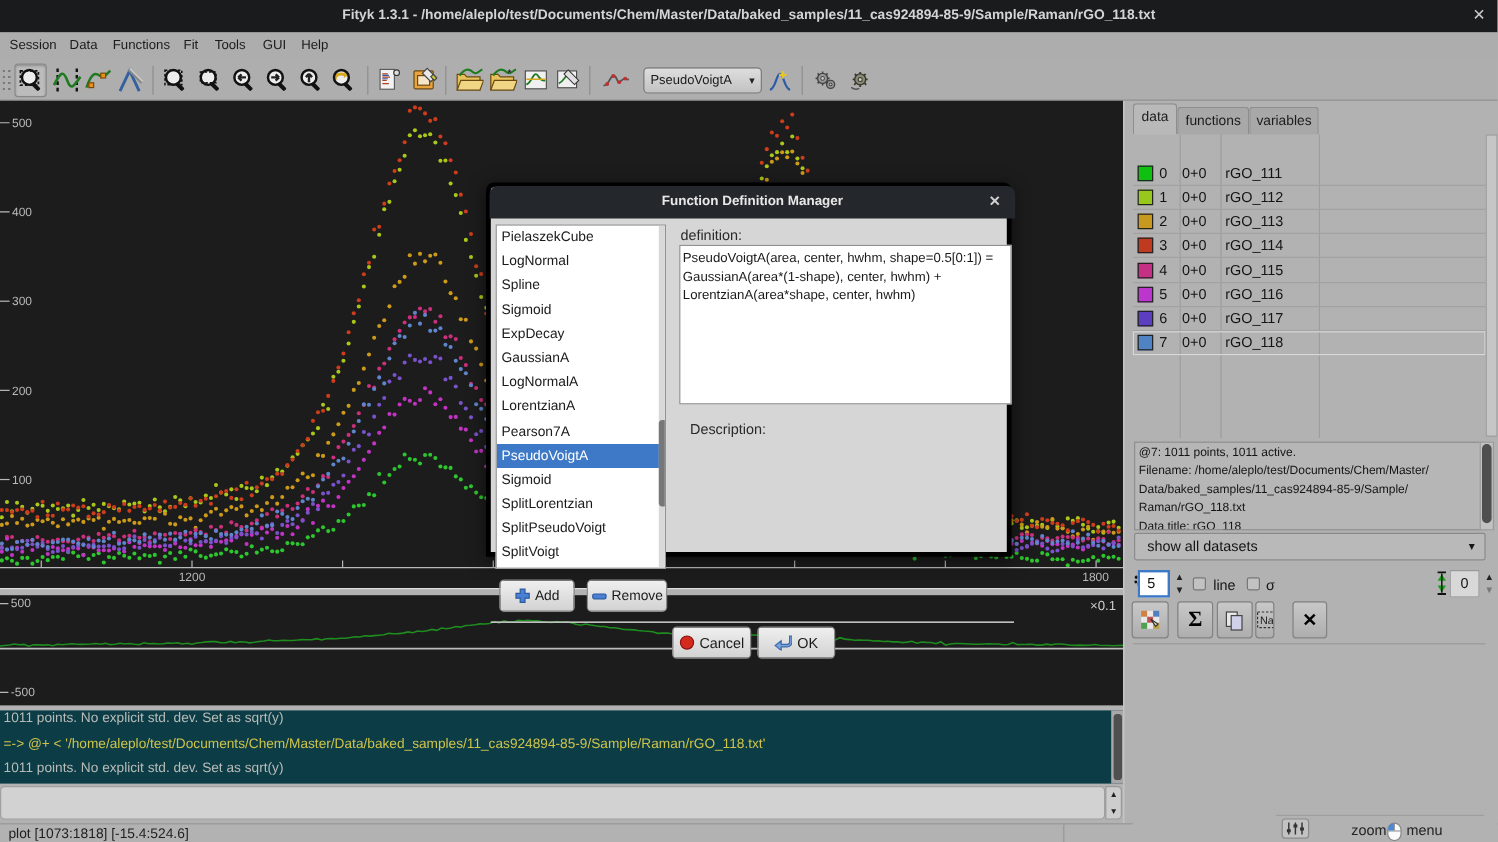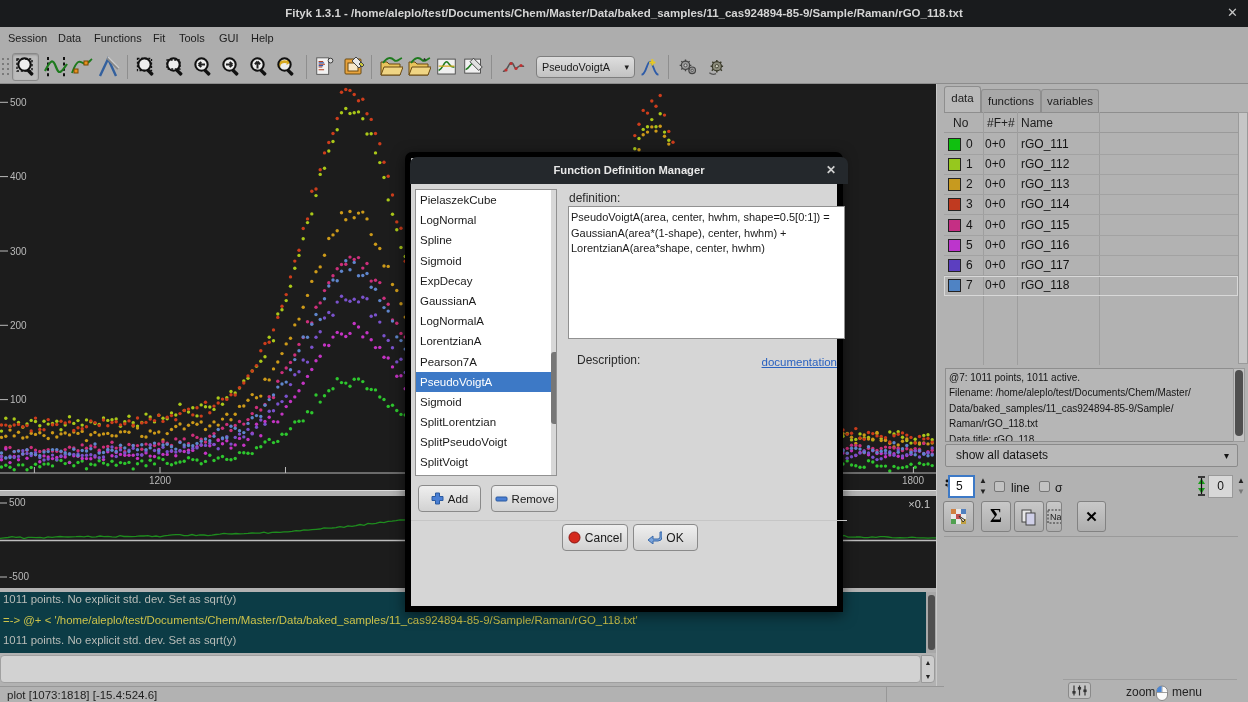--- a/index.html
+++ b/index.html
@@ -60,22 +60,22 @@
   padding:1px 3px;overflow:hidden}
 #infoscroll{position:absolute;left:289px;top:284px;width:12px;height:74px;background:#c2c2c2;border:1px solid #9a9a9a}
 #infothumb{position:absolute;left:291px;top:286px;width:8px;height:66px;background:#4f4f4f;border-radius:4px}
 #dscombo{position:absolute;left:1px;top:360px;width:293px;height:23px;background:#b9b9b9;
   border:1px solid #8a8a8a;border-radius:2px;font-size:12px;color:#141414;line-height:21px;padding-left:10px}
 #dscombo .ar{position:absolute;right:8px;top:0;font-size:10px}
 .ctl{position:absolute;font-size:12px;color:#141414}
 .cb{position:absolute;width:11px;height:11px;background:#c2c2c2;border:1px solid #777;border-radius:2px}
 .pbtn{position:absolute;top:417px;width:30px;height:31px;background:linear-gradient(#c8c8c8,#aeaeae);
   border:1px solid #828282;border-radius:3px;display:flex;align-items:center;justify-content:center}
-#dlg{left:405px;top:152px;width:438px;height:460px;background:#d6d6d6;
-  box-shadow:0 3px 14px rgba(0,0,0,.55);border:6px solid #000000;border-radius:7px 7px 0 0}
+#dlg{left:405px;top:152px;width:438px;height:312px;background:#d6d6d6;
+  box-shadow:0 3px 14px rgba(0,0,0,.55);border:4px solid #000000;border-radius:7px 7px 0 0}
 #dtitle{position:absolute;left:-1px;top:-1px;width:438px;height:27px;background:#24282c;
   border-radius:7px 7px 0 0;color:#e8e8e8;font-weight:bold;font-size:11.2px;
   text-align:center;line-height:26px}
 #dtitle .x{position:absolute;right:12px;top:0;font-weight:bold;font-size:12px;color:#d0d0d0}
 #dlist{position:absolute;left:4px;top:31px;width:142px;height:287px;background:#fff;
   border:1px solid #919191;overflow:hidden;font-size:11.5px;color:#1a1a1a}
 .li{height:20.2px;line-height:20.2px;padding-left:4px}
 .li.sel{background:#3d79c6;color:#fff}
 #dlscroll{position:absolute;left:135px;top:0px;width:7px;height:287px;background:#d8d8d8}
 #dlthumb{position:absolute;left:0px;top:162px;width:7px;height:72px;background:#777;border-radius:3px}
@@ -2100,25 +2100,20 @@
 <div id="inspin" class="abs">▲<br>▼</div>
 <div id="vsash" class="abs"></div>
 <div id="status" class="abs">
     <span class="lt">plot [1073:1818] [-15.4:524.6]</span>
   </div>
 <div id="stdiv" class="abs"></div>
 <div id="panel" class="abs">
   <div class="tab act" style="left:0px;width:37px">data</div>
   <div class="tab" style="left:37px;width:60px">functions</div>
   <div class="tab" style="left:97px;width:58px">variables</div>
-  <div id="thead">
-      <span style="left:9px">No</span>
-      <span style="left:43px">#F+#</span>
-      <span style="left:77px">Name</span>
-    </div>
   <div class="cl" style="left:39px;height:253px"></div>
   <div class="cl" style="left:73px;height:253px"></div>
   <div class="cl" style="left:155px;height:253px"></div>
   <div class="trow" style="top:50.7px;">
       <span class="sw" style="background:#10c010"></span>
       <span class="tno">0</span>
       <span class="tff">0+0</span>
       <span class="tnm">rGO_111</span>
     </div>
     <div class="trow" style="top:70.9px;">
@@ -2251,21 +2246,20 @@
       <div class="li">SplitLorentzian</div>
       <div class="li">SplitPseudoVoigt</div>
       <div class="li">SplitVoigt</div>
       <div id="dlscroll">
         <div id="dlthumb"></div>
       </div>
     </div>
   <div class="dlabel" style="left:158px;top:33px">definition:</div>
   <div id="ddef">PseudoVoigtA(area, center, hwhm, shape=0.5[0:1]) =<br>GaussianA(area*(1-shape), center, hwhm) +<br>LorentzianA(area*shape, center, hwhm)</div>
   <div class="dlabel" style="left:166px;top:195px">Description:</div>
-  <div class="doclink">documentation</div>
   <div class="dbtn" style="left:7px;top:327px;width:63px;font-size:11.5px"><svg width="13" height="13">
         <path d="M4.5 1 h4 v3.5 H12 v4 H8.5 V12 h-4 V8.5 H1 v-4 h3.5 z" fill="#4a7fd4" stroke="#2a5aa0"></path>
       </svg>Add</div>
   <div class="dbtn" style="left:80px;top:327px;width:67px;font-size:11.5px"><svg width="13" height="6">
         <rect x="1" y="1" width="11" height="4" rx="1" fill="#4a7fd4" stroke="#2a5aa0"></rect>
       </svg>Remove</div>
   <div id="dsep"></div>
   <div class="dbtn" style="left:151px;top:366px;width:66px"><svg width="13" height="13">
         <circle cx="6.5" cy="6.5" r="5.5" fill="#d42a1e" stroke="#8a1410"></circle>
       </svg>Cancel</div>

